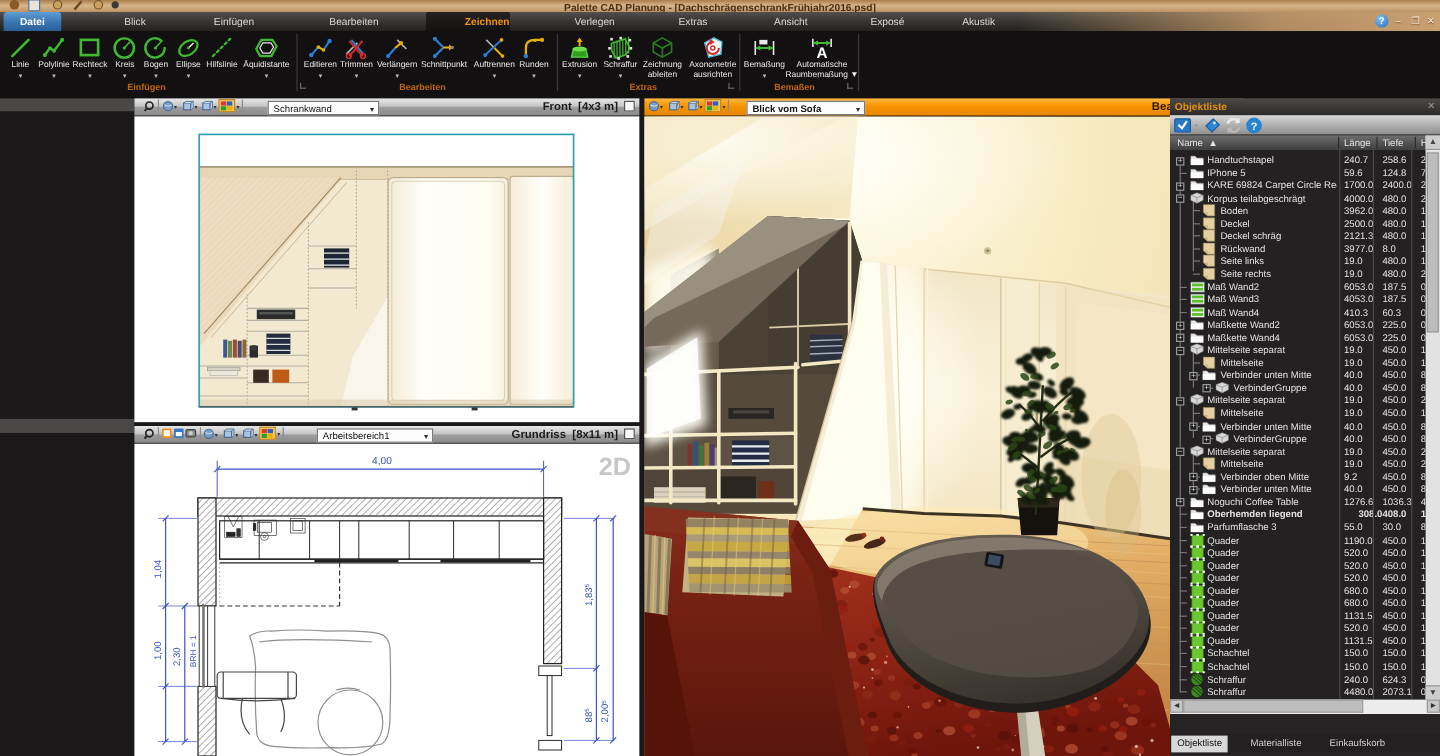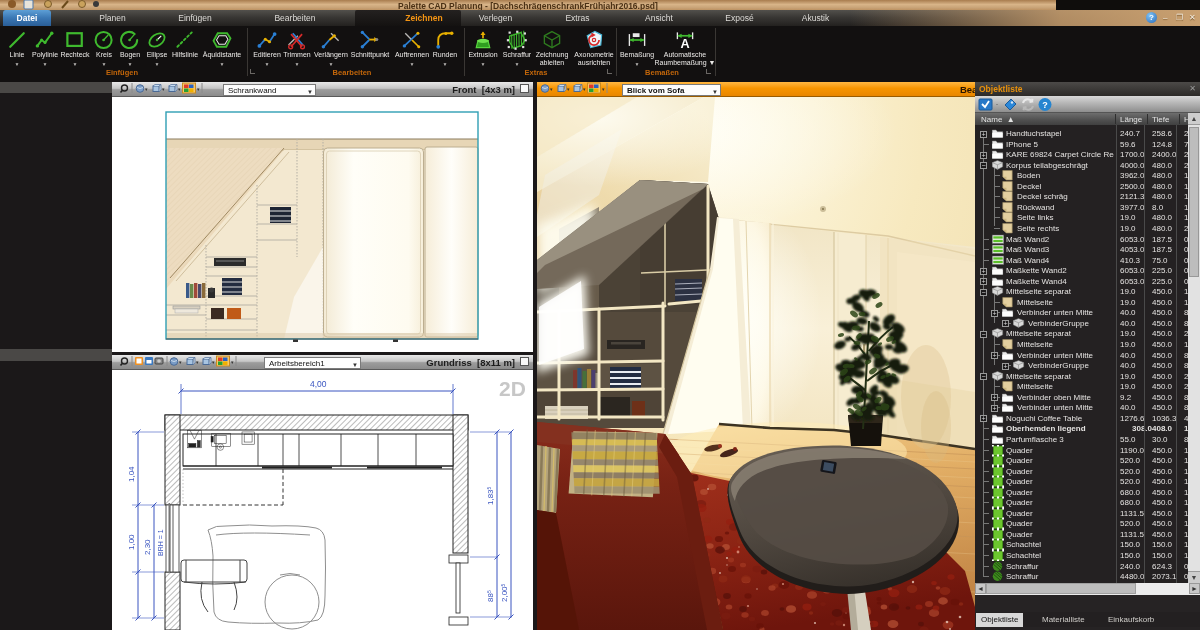--- a/index.html
+++ b/index.html
@@ -2,30 +2,30 @@
 <html><head>
 <meta charset="utf-8">
 <style>
   * { margin:0; padding:0; box-sizing:border-box; }
   html,body { width:1200px; height:630px; overflow:hidden; background:#000; }
   body { font-family:"Liberation Sans", sans-serif; }
   #app { position:relative; width:1200px; height:630px; background:#0f0d0c; overflow:hidden; }
   .abs { position:absolute; }
 
   
-  #titlebar { left:0; top:0; width:1056px; height:10px;
+  #titlebar { left:0; top:0; width:1200px; height:10px;
     background:linear-gradient(#a87c4e,#d8b488 45%,#c9a478 75%,#bd9262); }
   #titletext { left:0; width:100%; top:1px; text-align:center; font-size:8.5px; color:#4a3014; font-weight:bold; }
 
   
   #menubar { left:0; top:10px; width:1200px; height:16px;
     background:linear-gradient(#52504c,#393734 45%,#23211f); }
   .mitem { position:absolute; top:0; height:16px; line-height:16px; font-size:8.5px; color:#dedcd8; text-align:center; }
   #m-datei { left:3px; width:48px; background:linear-gradient(#5d9fd6,#3a77b4 50%,#2a5e97); border-radius:3px 3px 0 0; color:#fff; font-weight:bold; }
-  #m-zeichnen { left:355px; width:106px; background:linear-gradient(#242120,#141211); color:#f49413; font-weight:bold; border-radius:2px 2px 0 0;padding-left:32px;}
+  #m-zeichnen { left:355px; width:70px; background:linear-gradient(#242120,#141211); color:#f49413; font-weight:bold; border-radius:2px 2px 0 0;padding-left:32px;}
   .winbtn { position:absolute; top:3px; font-size:8px; color:#cfcdc9; }
 
   
   #ribbon { left:0; top:26px; width:1200px; height:56px; background:#121010; }
   .rsep { position:absolute; top:2px; width:1px; height:48px; background:#3a3734; }
   .ricon { position:absolute; top:3px; width:22px; height:22px; }
   .rlabel { position:absolute; top:25px; font-size:7px; color:#eceae8; text-align:center; white-space:nowrap; transform:translateX(-50%); }
   .rlabel2 { position:absolute; top:25px; font-size:7px; color:#eceae8; text-align:center; white-space:pre-line; transform:translateX(-50%); line-height:8px;}
   .rarrow { position:absolute; top:35px; font-size:5px; color:#b9b7b5; transform:translateX(-50%); }
   .rgroup { position:absolute; top:42px; font-size:7.5px; color:#c2660a; font-weight:bold; transform:translateX(-50%); }
@@ -63,21 +63,21 @@
         <rect x="20" y="0" width="9" height="9" rx="1" fill="#e8e4da" stroke="#4a76aa"></rect>
         <circle cx="44" cy="4" r="3.5" fill="#caa25c" stroke="#7a5a2a"></circle>
         <path d="M 58 8 L 64 1" stroke="#6a4a1a" stroke-width="2"></path>
         <circle cx="78" cy="4" r="3.5" fill="#caa25c" stroke="#7a5a2a"></circle>
         <circle cx="92" cy="4" r="3" fill="#3a3a3a"></circle>
       </svg>
       <div id="titletext" class="abs">Palette CAD Planung  -  [DachschrägenschrankFrühjahr2016.psd]</div>
     </div>
   <div id="menubar" class="abs">
     <div class="mitem" id="m-datei">Datei</div>
-    <div class="mitem" style="left:85px;width:55px;">Planen</div>
+    <div class="mitem" style="left:85px;width:55px;">Blick</div>
     <div class="mitem" style="left:160px;width:70px;">Einfügen</div>
     <div class="mitem" style="left:255px;width:80px;">Bearbeiten</div>
     <div class="mitem" id="m-zeichnen">Zeichnen</div>
     <div class="mitem" style="left:463px;width:65px;">Verlegen</div>
     <div class="mitem" style="left:550px;width:55px;">Extras</div>
     <div class="mitem" style="left:630px;width:58px;">Ansicht</div>
     <div class="mitem" style="left:712px;width:55px;">Exposé</div>
     <div class="mitem" style="left:788px;width:55px;">Akustik</div>
     <div class="abs" style="left:850px;top:0;width:350px;height:16px;background:linear-gradient(90deg,rgba(190,148,100,0),rgba(198,156,108,0.85) 60%,#c9a070);"></div>
       <div class="winbtn" style="left:1146px;top:2px;"><span style="display:inline-block;width:11px;height:11px;border-radius:50%;background:radial-gradient(circle at 35% 30%,#7ec4f8,#2a6ab8);color:#fff;font-size:8px;line-height:11px;text-align:center;font-weight:bold;">?</span></div>
@@ -1334,21 +1334,21 @@
         </div>
 <div class="trow" style="top:129.60000000000002px;">
           <span class="abs" style="left:8px;top:5px;width:6px;height:1px;background:#777;"></span>
           <svg class="abs" style="left:17px;top:0px;" width="12" height="11" viewBox="0 0 11 10.5">
             <rect x="0" y="1" width="11" height="8" fill="#f0f0f0" stroke="#666" stroke-width="0.5"></rect>
             <rect x="1" y="2.2" width="9" height="2.2" fill="#5bbf2a"></rect>
             <rect x="1" y="5.6" width="9" height="2.2" fill="#5bbf2a"></rect>
           </svg>
           <span class="tname" style="left:31px;">Maß  Wand4</span>
           <span class="tnum" style="left:145px;">410.3</span>
-          <span class="tnum" style="left:177px;">75.0</span>
+          <span class="tnum" style="left:177px;">60.3</span>
           <span class="tnum" style="left:209px;">0</span>
         </div>
 <div class="trow" style="top:140.15px;">
           <span class="abs" style="left:5px;top:2.5px;width:7px;height:7px;border:1px solid #9a9a9a;background:#1c1a1b;"></span>
           <span class="abs" style="left:6px;top:2.5px;width:5px;height:7px;color:#ddd;font-size:7px;line-height:7px;text-align:center;">+</span>
           <svg class="abs" style="left:17px;top:0px;" width="12" height="11" viewBox="0 0 11 10.5">
             <path d="M 0 2 L 3.5 2 L 5 3.5 L 10 3.5 L 10 9 L 0 9 Z" fill="#e8e8e8" stroke="#888" stroke-width="0.5"></path>
             <path d="M 0 4.5 L 10 4.5 L 10 9 L 0 9 Z" fill="#fdfdfd"></path>
           </svg>
           <span class="tname" style="left:31px;">Maßkette Wand2</span>

